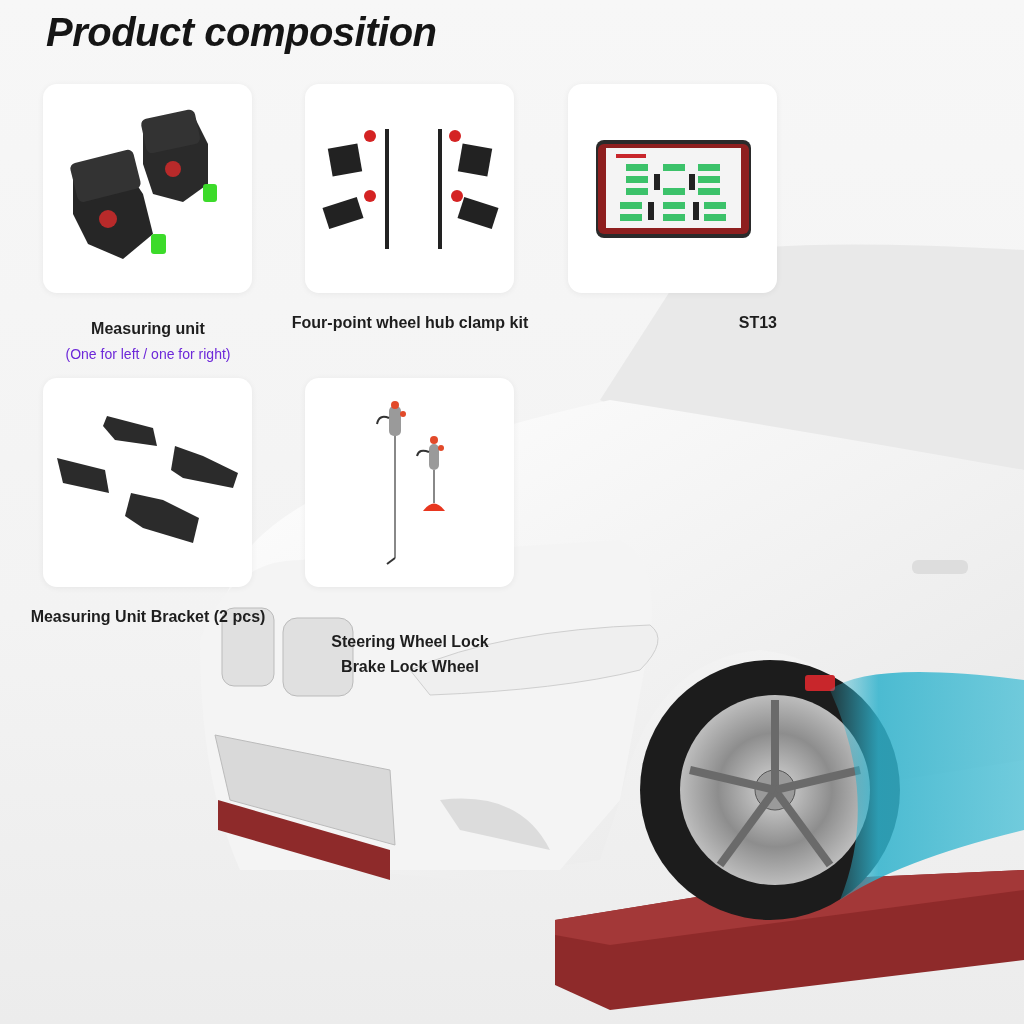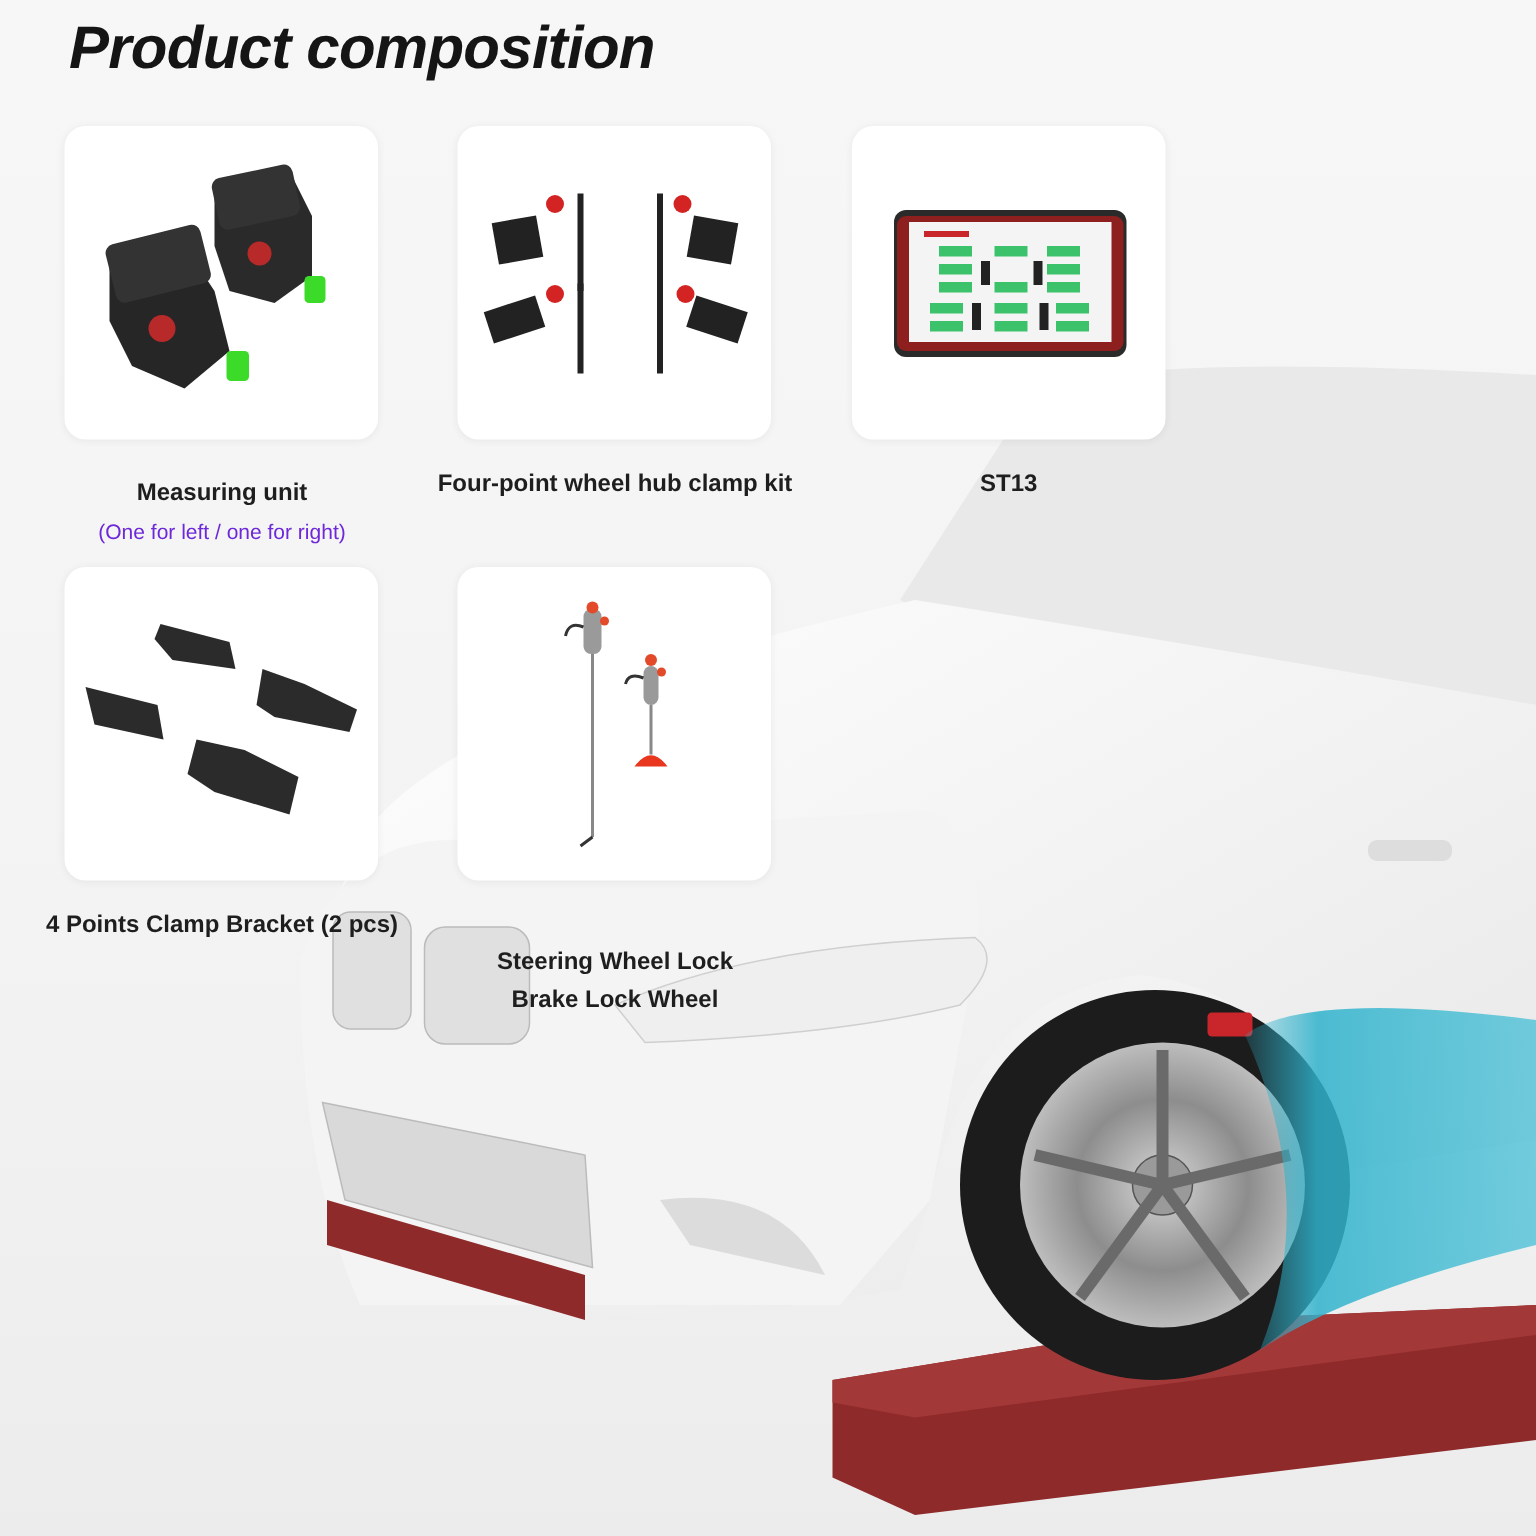--- a/index.html
+++ b/index.html
@@ -139,36 +139,36 @@
         <rect x="136" y="130" width="22" height="7"></rect>
     </g>
     <g fill="#222">
       <rect x="86" y="90" width="6" height="16"></rect>
         <rect x="121" y="90" width="6" height="16"></rect>
       <rect x="80" y="118" width="6" height="18"></rect>
         <rect x="125" y="118" width="6" height="18"></rect>
     </g>
   </svg>
 </div>
-<div class="caption" style="left:568px; top:310px; width:209px;">
+<div class="caption" style="left:568px; top:310px; width:209px;text-align:right;">
   <span>ST13</span>
 </div>
 
 <div class="card" style="left:43px; top:378px;">
   <svg viewBox="0 0 209 209">
     <g fill="#2b2b2b">
       <path d="M64 38 L110 50 L114 68 L72 62 L60 48 Z"></path>
       <path d="M14 80 L62 92 L66 115 L20 105 Z"></path>
       <path d="M132 68 L160 78 L195 95 L190 110 L140 100 L128 92 Z"></path>
       <path d="M88 115 L120 122 L156 140 L150 165 L100 150 L82 138 Z"></path>
     </g>
   </svg>
 </div>
 <div class="caption" style="left:10px; top:604px; width:276px;">
-  <span style="display:block;">4 Points Clamp Bracket (2 pcs)</span>
+  <span style="display:block;">Measuring Unit  Bracket (2 pcs)</span>
 </div>
 
 <div class="card" style="left:305px; top:378px;">
   <svg viewBox="0 0 209 209">
     <rect x="84" y="28" width="12" height="30" rx="5" fill="#9a9a9a"></rect>
     <circle cx="90" cy="27" r="4" fill="#e24a2a"></circle>
     <circle cx="98" cy="36" r="3" fill="#e24a2a"></circle>
     <path d="M84 40 Q74 36 72 46" stroke="#333" stroke-width="2" fill="none"></path>
     <line x1="90" y1="58" x2="90" y2="180" stroke="#888" stroke-width="2"></line>
     <path d="M90 180 L82 186" stroke="#333" stroke-width="2"></path>

